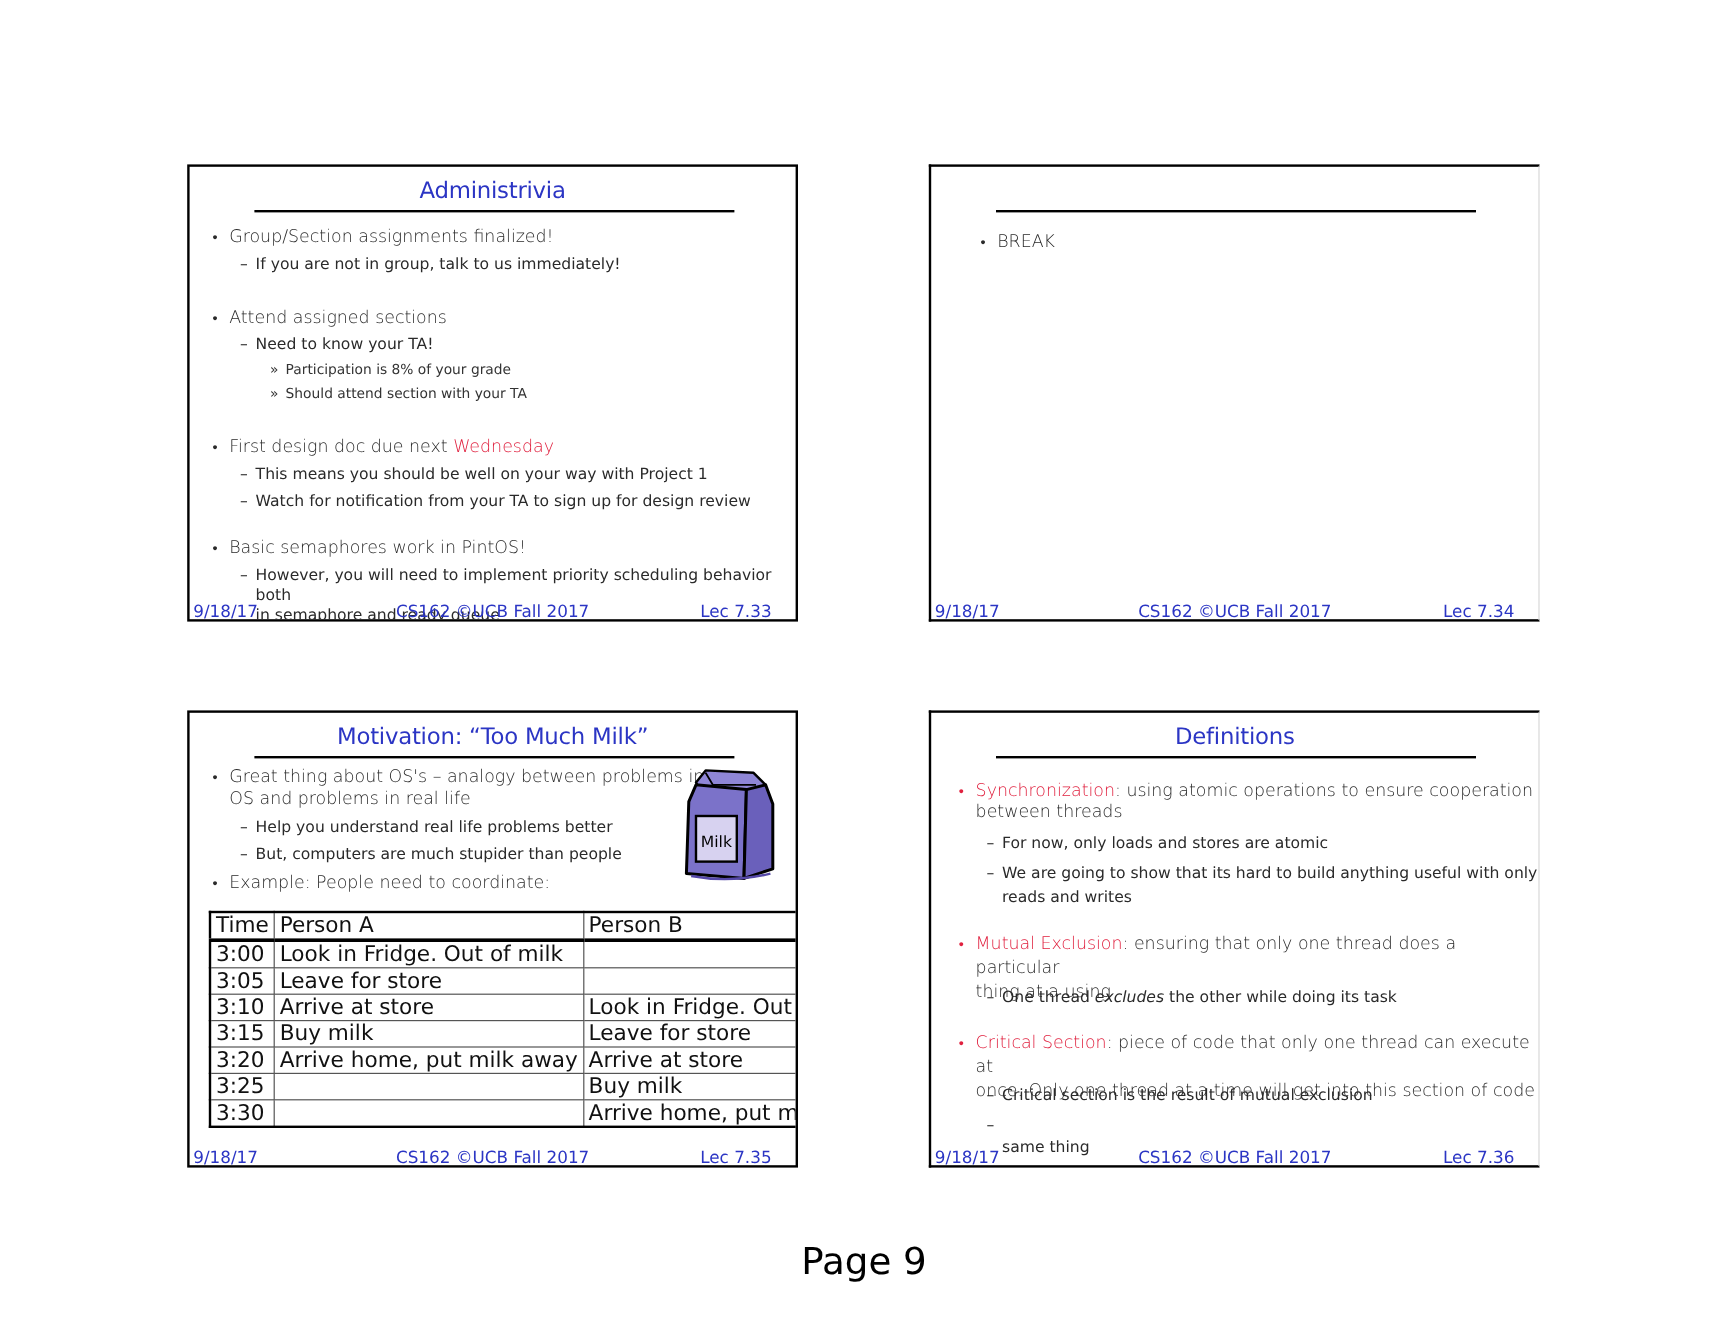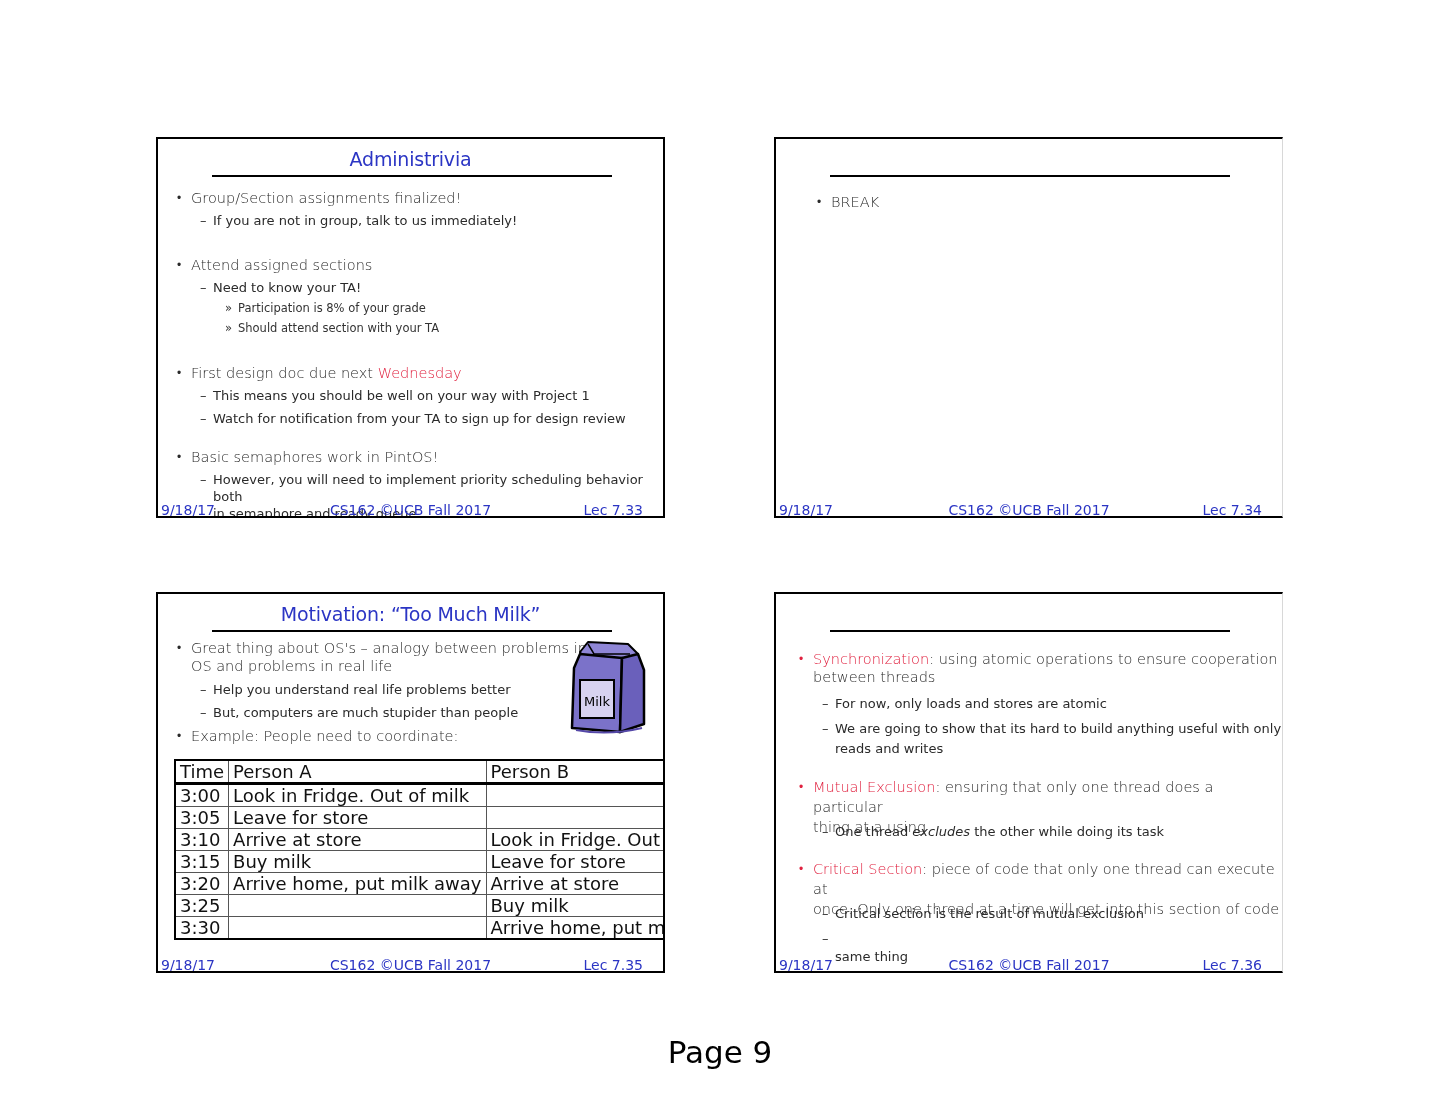--- a/index.html
+++ b/index.html
@@ -322,20 +322,21 @@
   </table>
 
   <div class="footer">
     <span class="f-date">9/18/17</span>
     <span class="f-center">CS162 ©UCB Fall 2017</span>
     <span class="f-lec">Lec 7.35</span>
   </div>
 </div>
 
 <div class="slide right-col" id="slide-36">
+  <div class="slide-title">Definitions</div>
   <div class="title-rule"></div>
 
   <div class="bullet" style="left:37px; top:56px;">
     <span class="dot red">•</span>
     <span class="red">Synchronization</span><span>: using atomic operations to ensure cooperation</span><br>
     <span>between threads</span>
   </div>
   <div class="sub" style="left:59px; top:101px;">
     <span class="dash">–</span>
     <span>For now, only loads and stores are atomic</span>

